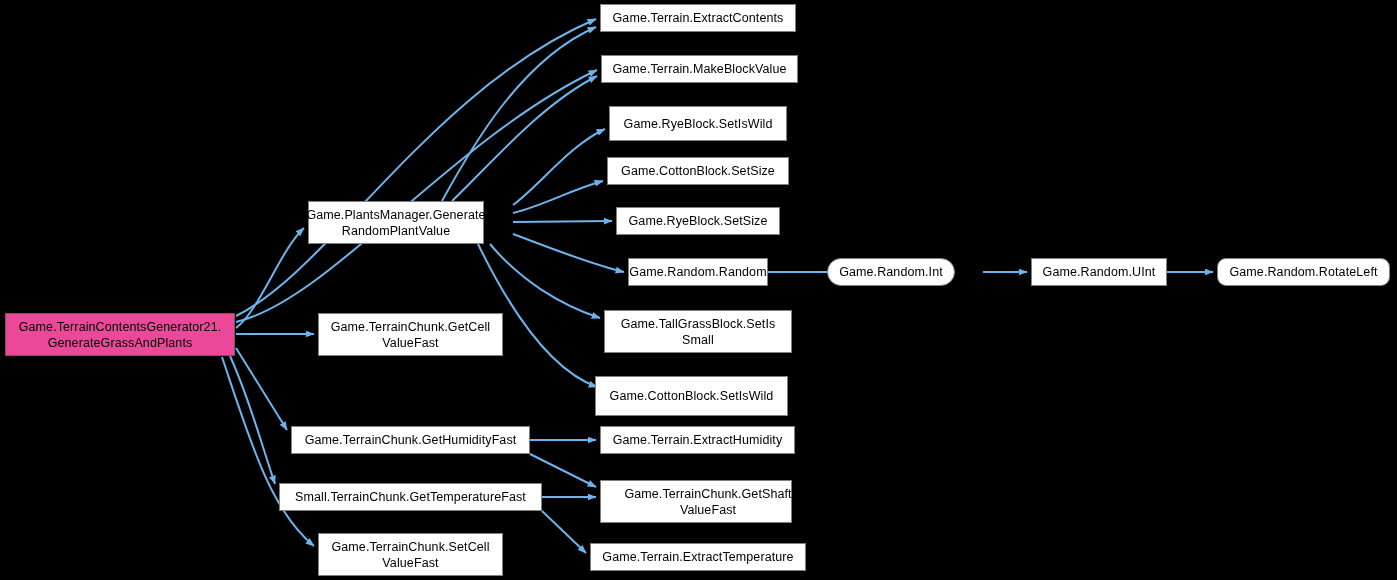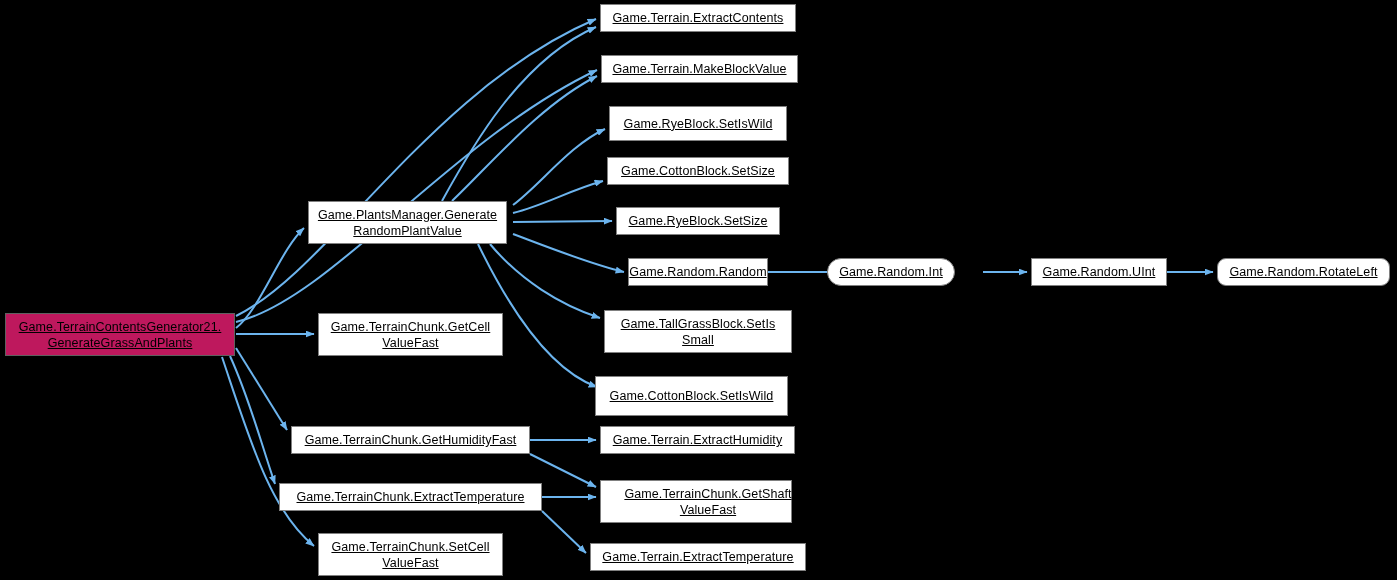--- a/index.html
+++ b/index.html
@@ -30,24 +30,23 @@
     justify-content: center;
     text-align: center;
     background: #ffffff;
     border: 1px solid #808080;
     color: #000000;
     font-size: 12.5px;
     line-height: 16px;
     letter-spacing: 0.1px;
     white-space: pre-line;
     z-index: 5;
-    text-decoration: underline;
   }
   .node.root {
-    background: #be185d;
+    background: #ec4899;
     border: 1px solid #606060;
   }
 </style>
 </head>
 <body>
 
 <div id="graph-root">
   <svg id="edge-layer" viewBox="0 0 1397 580" xmlns="http://www.w3.org/2000/svg">
     <defs>
       <marker id="arrowhead" markerWidth="9" markerHeight="7" refX="8.4" refY="3.5" orient="auto" markerUnits="userSpaceOnUse">
@@ -75,26 +74,26 @@
         <path d="M 1167,272 L 1213,272" fill="none" stroke="#6cb4ee" stroke-width="2" marker-end="url(#arrowhead)"></path>
         <path d="M 530,440 L 596,440" fill="none" stroke="#6cb4ee" stroke-width="2" marker-end="url(#arrowhead)"></path>
         <path d="M 530,454 L 596,487" fill="none" stroke="#6cb4ee" stroke-width="2" marker-end="url(#arrowhead)"></path>
         <path d="M 542,497 L 596,497" fill="none" stroke="#6cb4ee" stroke-width="2" marker-end="url(#arrowhead)"></path>
         <path d="M 542,511 L 586,553" fill="none" stroke="#6cb4ee" stroke-width="2" marker-end="url(#arrowhead)"></path>
       </g>
   </svg>
   <div id="nodes-group">
       <div class="node root" style="left: 5px; top: 313px; width: 230px; height: 43px;">Game.TerrainContentsGenerator21.
 GenerateGrassAndPlants</div>
-      <div class="node" style="left: 308px; top: 201px; width: 199px; height: 43px;">Game.PlantsManager.Generate
+      <div class="node" style="left: 308px; top: 201px; width: 176px; height: 43px;">Game.PlantsManager.Generate
 RandomPlantValue</div>
       <div class="node" style="left: 318px; top: 313px; width: 185px; height: 43px;">Game.TerrainChunk.GetCell
 ValueFast</div>
       <div class="node" style="left: 291px; top: 426px; width: 239px; height: 28px;">Game.TerrainChunk.GetHumidityFast</div>
-      <div class="node" style="left: 279px; top: 483px; width: 263px; height: 28px;">Game.TerrainChunk.ExtractTemperature</div>
+      <div class="node" style="left: 279px; top: 483px; width: 263px; height: 28px;">Small.TerrainChunk.GetTemperatureFast</div>
       <div class="node" style="left: 318px; top: 533px; width: 185px; height: 43px;">Game.TerrainChunk.SetCell
 ValueFast</div>
       <div class="node" style="left: 600px; top: 4px; width: 196px; height: 28px;">Game.Terrain.ExtractContents</div>
       <div class="node" style="left: 601px; top: 55px; width: 197px; height: 28px;">Game.Terrain.MakeBlockValue</div>
       <div class="node" style="left: 609px; top: 106px; width: 178px; height: 35px;">Game.RyeBlock.SetIsWild</div>
       <div class="node" style="left: 607px; top: 157px; width: 182px; height: 28px;">Game.CottonBlock.SetSize</div>
       <div class="node" style="left: 616px; top: 207px; width: 164px; height: 28px;">Game.RyeBlock.SetSize</div>
       <div class="node" style="left: 628px; top: 258px; width: 140px; height: 28px;">Game.Random.Random</div>
       <div class="node" style="left: 604px; top: 310px; width: 188px; height: 43px;">Game.TallGrassBlock.SetIs
 Small</div>

